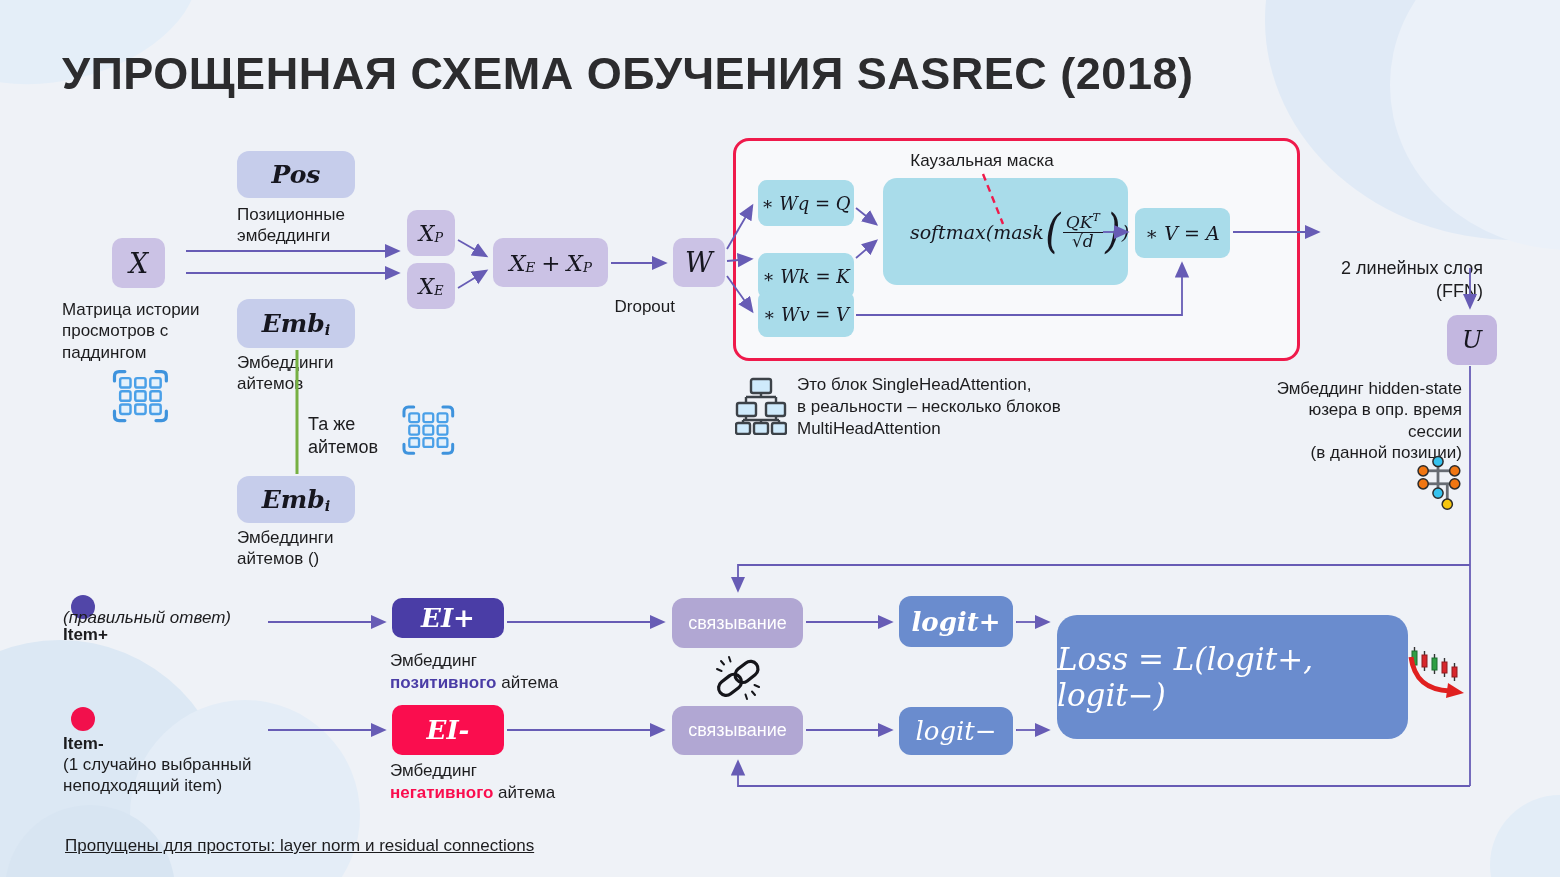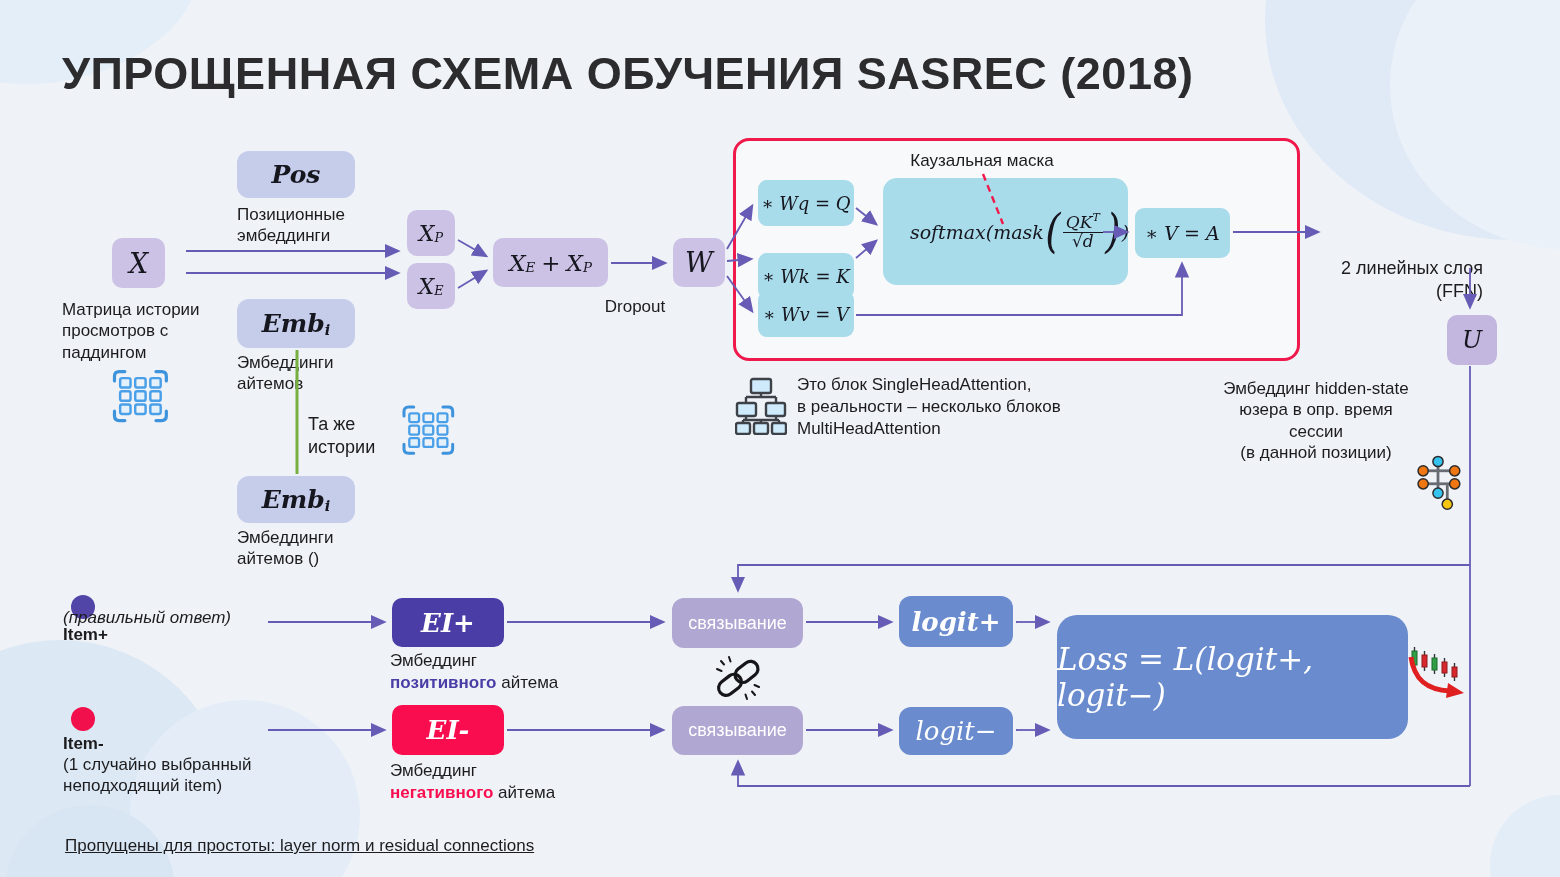--- a/index.html
+++ b/index.html
@@ -83,21 +83,21 @@
 эмбеддинги</div>
 
     <div class="box peri math bold" style="left:237px;top:299px;width:118px;height:49px;font-size:25px;">
       <span>Emb</span>
         <sub class="s">i</sub>
     </div>
     <div class="caption pre" style="left:237px;top:352px;">Эмбеддинги
 айтемов</div>
 
     <div class="caption pre" style="left:308px;top:413px;font-size:18px;">Та же
-истории</div>
+айтемов</div>
 
     <span class="icon" style="left:396px;top:402px;">
       <svg width="62" height="58" viewBox="0 0 70 62" fill="none">
         <g stroke="#4aa0e8" stroke-width="2.6">
           <rect x="15" y="11" width="11" height="10" rx="2" fill="#e3f1fc"></rect>
             <rect x="31" y="11" width="11" height="10" rx="2"></rect>
             <rect x="47" y="11" width="11" height="10" rx="2" fill="#e3f1fc"></rect>
           <rect x="15" y="25" width="11" height="10" rx="2"></rect>
             <rect x="31" y="25" width="11" height="10" rx="2" fill="#e3f1fc"></rect>
             <rect x="47" y="25" width="11" height="10" rx="2"></rect>
@@ -130,21 +130,21 @@
         <sub class="s">E</sub>
     </div>
 
     <div class="box lav math" style="left:493px;top:238px;width:115px;height:49px;font-size:23px;">
       <span>X</span>
         <sub class="s">E</sub>
         <span class="plus">+</span>
         <span>X</span>
         <sub class="s">P</sub>
     </div>
-    <div class="caption" style="left:595px;top:296px;width:80px;text-align:center;">Dropout</div>
+    <div class="caption" style="left:595px;top:296px;width:80px;text-align:right;">Dropout</div>
 
     <div class="box lav math" style="left:673px;top:238px;width:52px;height:49px;font-size:27px;">
       <span>W</span>
     </div>
 
     <div class="redframe" style="left:733px;top:138px;width:561px;height:217px;"></div>
     <div class="caption" style="left:882px;top:150px;width:200px;text-align:center;">Каузальная маска</div>
 
     <div class="box cyanbox math" style="left:758px;top:180px;width:96px;height:46px;font-size:18px;">
       <span>∗ Wq = Q</span>
@@ -186,21 +186,21 @@
     <div class="caption pre" style="left:797px;top:374px;line-height:1.28;">Это блок SingleHeadAttention,
 в реальности – несколько блоков
 MultiHeadAttention</div>
 
     <div class="caption pre rnote" style="left:1303px;top:221px;width:180px;font-size:18px;line-height:1.3;margin-top:36px;">2 линейных слоя
 (FFN)</div>
 
     <div class="box math" style="left:1447px;top:315px;width:50px;height:50px;font-size:24px;background:#c3b7e0;">
       <span>U</span>
     </div>
-    <div class="caption pre rnote" style="left:1216px;top:378px;width:200px;text-align:center;">Эмбеддинг hidden-state
+    <div class="caption pre rnote" style="left:1262px;top:378px;width:200px;">Эмбеддинг hidden-state
 юзера в опр. время сессии
 (в данной позиции)</div>
 
     <span class="icon" style="left:1412px;top:448px;">
       <svg width="52" height="66" viewBox="0 0 56 66" fill="none">
         <g stroke="#676c73" stroke-width="3">
           <path d="M28 12 V46"></path>
             <path d="M12 22 H46"></path>
             <path d="M12 36 H46"></path>
             <path d="M38 36 V58"></path>
@@ -219,21 +219,21 @@
 
     <div class="dot" style="left:71px;top:595px;background:#5146a8;"></div>
     <div class="caption bold" style="left:63px;top:624px;">Item+</div>
     <div class="caption pre" style="left:63px;top:607px;font-style:italic;">(правильный ответ)</div>
 
     <div class="dot" style="left:71px;top:707px;background:#f2104c;"></div>
     <div class="caption bold" style="left:63px;top:733px;">Item-</div>
     <div class="caption pre" style="left:63px;top:754px;">(1 случайно выбранный
 неподходящий item)</div>
 
-    <div class="box math bold" style="left:392px;top:598px;width:112px;height:49px;font-size:26px;background:var(--ei-plus);color:#fff;">
+    <div class="box math bold" style="left:392px;top:598px;width:112px;height:40px;font-size:26px;background:var(--ei-plus);color:#fff;">
       <span>EI+</span>
     </div>
     <div class="caption" style="left:390px;top:650px;">Эмбеддинг</div>
     <div class="caption" style="left:390px;top:672px;"><span class="bold" style="color:var(--ei-plus);">позитивного</span><span> айтема</span></div>
 
     <div class="box math bold" style="left:392px;top:705px;width:112px;height:50px;font-size:26px;background:var(--ei-minus);color:#fff;">
       <span>EI-</span>
     </div>
     <div class="caption" style="left:390px;top:760px;">Эмбеддинг</div>
     <div class="caption" style="left:390px;top:782px;"><span class="bold" style="color:var(--ei-minus);">негативного</span><span> айтема</span></div>

